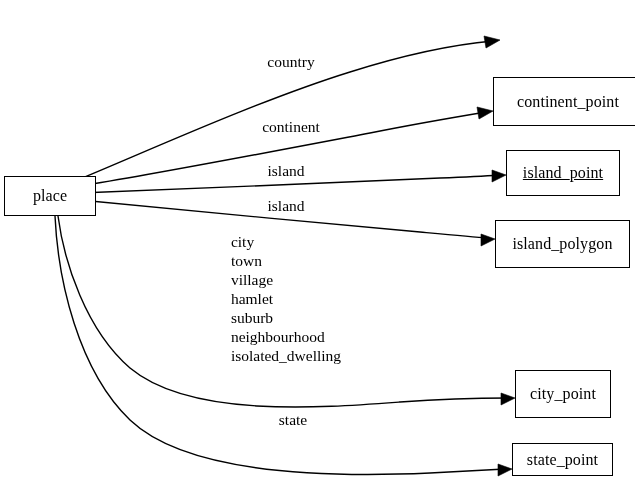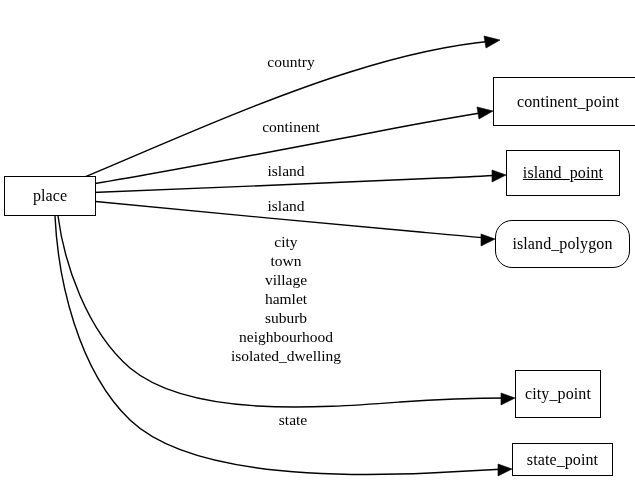--- a/index.html
+++ b/index.html
@@ -46,21 +46,21 @@
     justify-content: center;
     font-size: 16px;
     line-height: 1;
     white-space: nowrap;
     letter-spacing: 0.1px;
   }
   .edge-label {
     position: absolute;
     font-size: 15.5px;
     line-height: 19px;
-    text-align: center;
+    text-align: left;
     white-space: pre;
     color: #000000;
     transform: translateX(-50%);
   }
 </style>
 </head>
 <body>
 
 <div id="graph-canvas">
 
@@ -103,25 +103,25 @@
 
 
   <div class="node-box" style="left:493px; top:77px; width:150px; height:49px;">
     <span>continent_point</span>
   </div>
 
   <div class="node-box" style="left:506px; top:150px; width:114px; height:46px;text-decoration:underline;">
     <span>island_point</span>
   </div>
 
-  <div class="node-box" style="left:495px; top:220px; width:135px; height:48px;border-radius:17px;">
+  <div class="node-box" style="left:495px; top:220px; width:135px; height:48px;">
     <span>island_polygon</span>
   </div>
 
-  <div class="node-box" style="left:515px; top:370px; width:86px; height:48px;">
+  <div class="node-box" style="left:515px; top:370px; width:96px; height:48px;">
     <span>city_point</span>
   </div>
 
   <div class="node-box" style="left:512px; top:443px; width:101px; height:33px;">
     <span>state_point</span>
   </div>
 
   <div class="edge-label" style="left:291px; top:52px;">country</div>
 
   <div class="edge-label" style="left:291px; top:117px;">continent</div>

